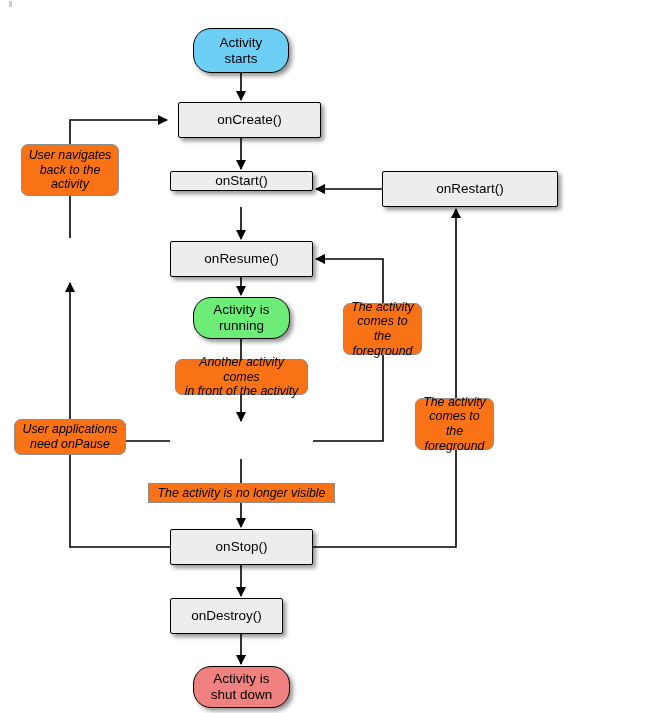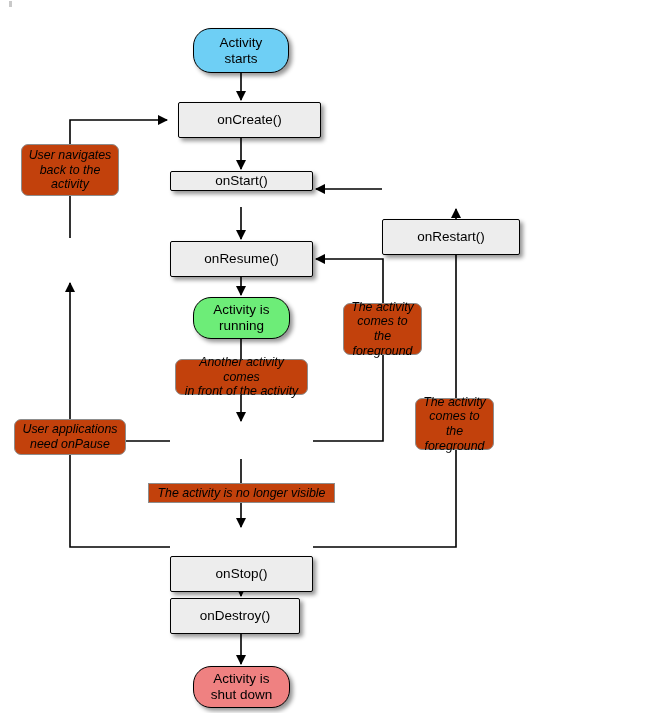--- a/index.html
+++ b/index.html
@@ -46,21 +46,21 @@
   }
   .node.start { background: #6ecff5; }
   .node.running { background: #6ded78; }
   .node.stopped { background: #ef8181; }
 
   .label {
     position: absolute;
     box-sizing: border-box;
     border: 1px solid #8d8d8d;
     border-radius: 7px;
-    background: #c2410c;
+    background: #f97316;
     color: #000000;
     font-style: italic;
     font-size: 12.4px;
     line-height: 14.6px;
     text-align: center;
     display: flex;
     align-items: center;
     justify-content: center;
     padding: 1px 4px;
     z-index: 6;
@@ -128,40 +128,40 @@
   </div>
 
   <div class="node lifecycle" style="left:178px; top:102px; width:143px; height:36px;">
     <span>onCreate()</span>
   </div>
 
   <div class="node lifecycle" style="left:170px; top:171px; width:143px; height:20px;">
     <span>onStart()</span>
   </div>
 
-  <div class="node lifecycle" style="left:382px; top:171px; width:138px; height:36px;margin-top:48px;">
+  <div class="node lifecycle" style="left:382px; top:171px; width:176px; height:36px;">
     <span>onRestart()</span>
   </div>
 
   <div class="node lifecycle" style="left:170px; top:241px; width:143px; height:36px;">
     <span>onResume()</span>
   </div>
 
   <div class="node terminal running" style="left:193px; top:297px; width:97px; height:42px;">
     <span>
       <span>Activity is</span><br><span>running</span>
     </span>
   </div>
 
 
-  <div class="node lifecycle" style="left:170px; top:529px; width:143px; height:36px;margin-top:27px;">
+  <div class="node lifecycle" style="left:170px; top:529px; width:143px; height:36px;">
     <span>onStop()</span>
   </div>
 
-  <div class="node lifecycle" style="left:170px; top:598px; width:130px; height:36px;">
+  <div class="node lifecycle" style="left:170px; top:598px; width:113px; height:36px;">
     <span>onDestroy()</span>
   </div>
 
   <div class="node terminal stopped" style="left:193px; top:666px; width:97px; height:42px;">
     <span>
       <span>Activity is</span><br><span>shut down</span>
     </span>
   </div>
 
 

